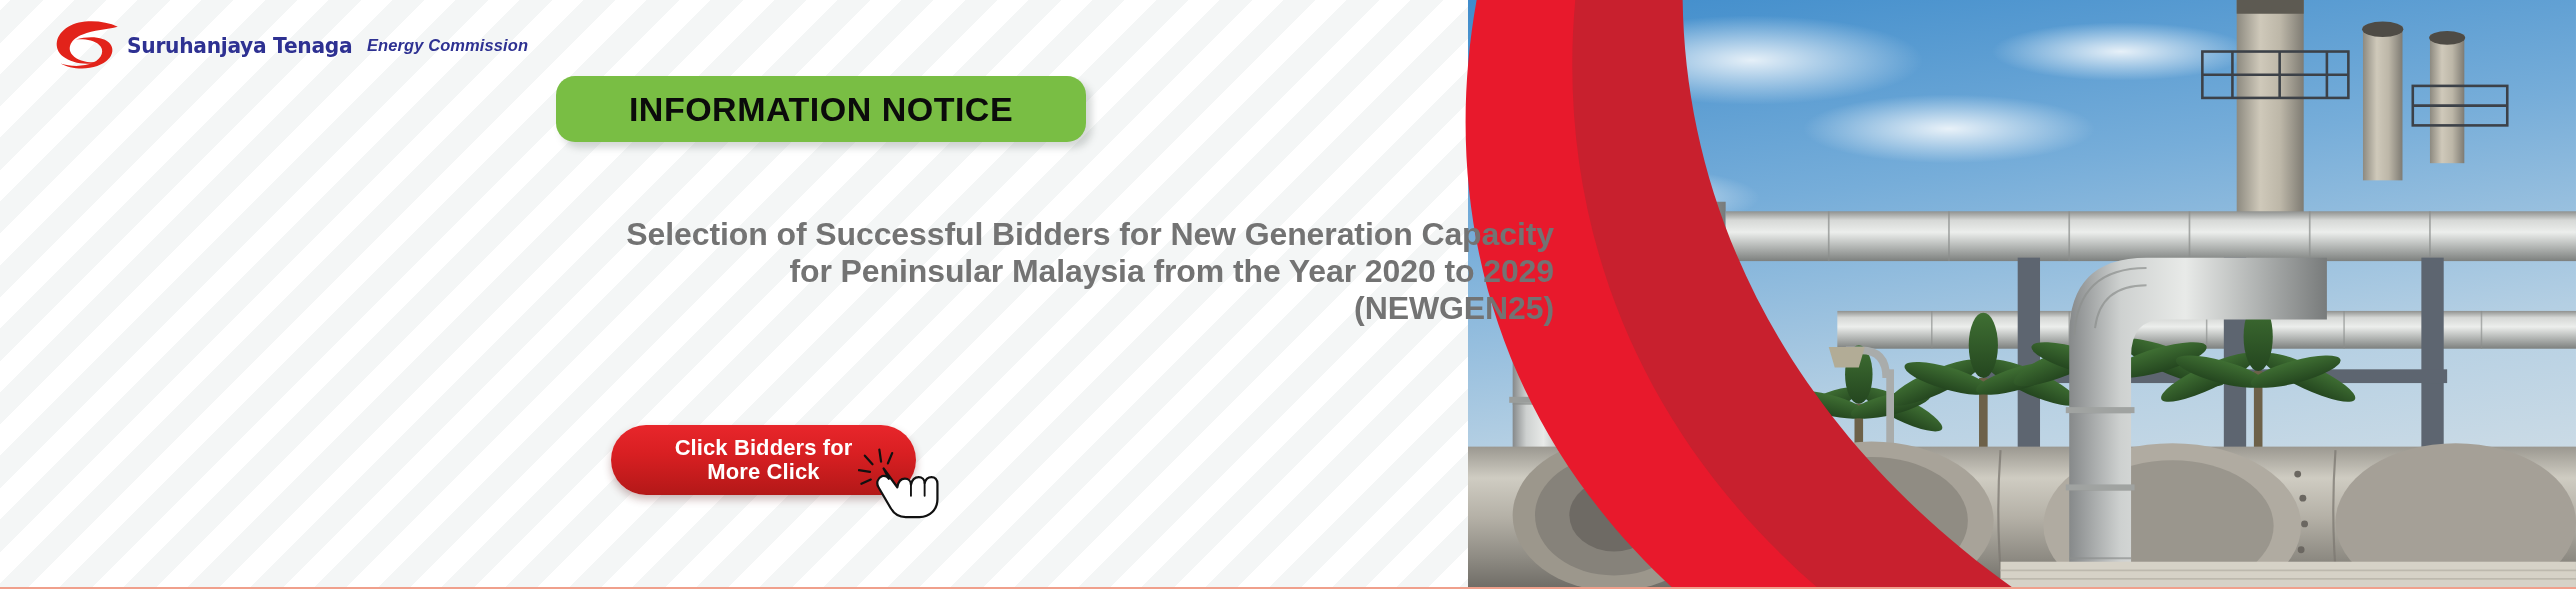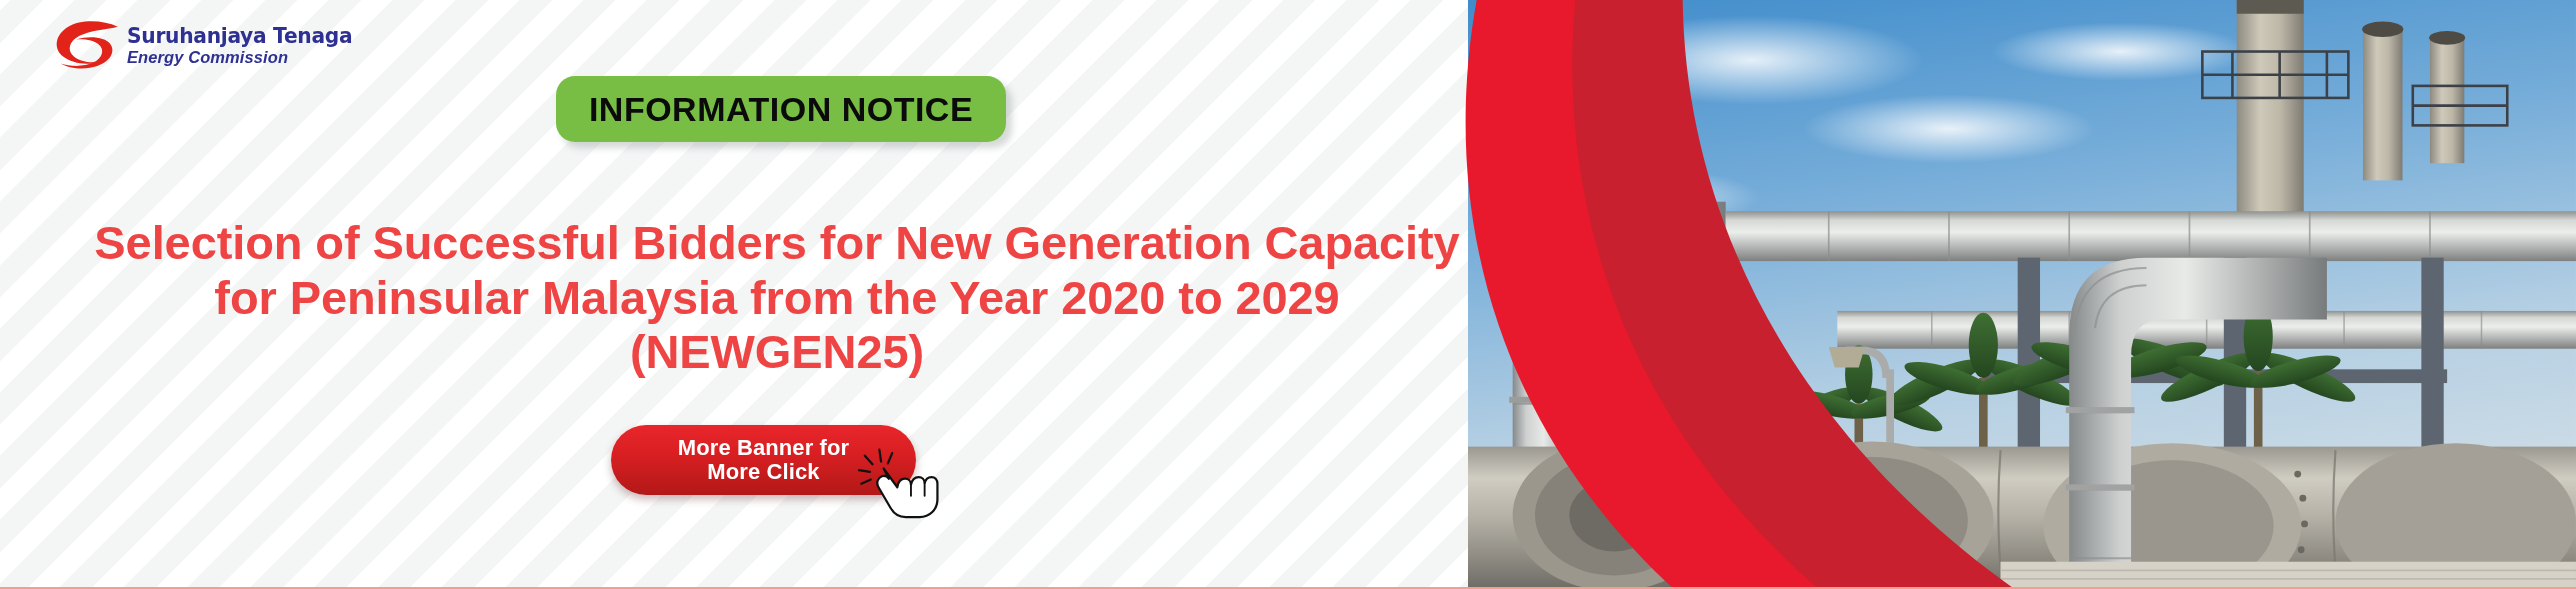--- a/index.html
+++ b/index.html
@@ -51,56 +51,56 @@
     pointer-events:none;
   }
 
   
   #logo {
     position:absolute; left:50px; top:12px;
     width:301px; height:67px;
     display:flex; align-items:center;
   }
   #logo-mark { width:74px; height:53px; flex:none; margin-right:3.4px; }
-  #logo-text { display:flex; flex-direction:column; justify-content:center; line-height:1; }
+  #logo-text { display:flex; flex-direction:row; justify-content:center; line-height:1; }
   #logo-line1 {
     font-size:21.5px; font-weight:bold; color:#2e3192;
     letter-spacing:-0.3px; font-family:"DejaVu Sans", sans-serif;
     transform:scaleX(0.94); transform-origin:left center; white-space:nowrap;
   }
   #logo-line2 {
     font-size:17px; font-style:italic; font-weight:bold; color:#2e3192;
     letter-spacing:0.1px; margin-top:2.6px;
     font-family:"Liberation Sans", sans-serif;
     transform:scaleX(0.97); transform-origin:left center; white-space:nowrap;
   }
 
   
   #notice-badge {
     position:absolute; left:556px; top:76px;
-    width:450px; height:66px;
+    width:530px; height:66px;
     background:#79be44;
     border-radius:19px;
     display:flex; align-items:center; justify-content:center;
     box-shadow:5.2px 6px 7.7px rgba(120,130,125,0.30);
   }
   #notice-badge-label {
     font-size:34px; font-weight:bold; color:#0b0b0b;
     letter-spacing:0.5px; white-space:nowrap;
     font-family:"Liberation Sans", sans-serif;
   }
 
   
   #headline {
     position:absolute; left:0px; top:216px;
     width:1554px;
-    text-align:center;
-    color:#ef4444;
+    text-align:right;
+    color:#737373;
     font-weight:bold;
-    font-size:47px;
+    font-size:32px;
     line-height:1.16;
     letter-spacing:-0.1px;
     font-family:"Liberation Sans", sans-serif;
   }
   #headline .hl-line { display:block; white-space:nowrap; }
 
   
   #cta-wrap {
     position:absolute; left:611px; top:425px;
     width:326px; height:93px;
@@ -390,21 +390,21 @@
   </div>
 
   <div id="headline">
     <span class="hl-line">Selection of Successful Bidders for New Generation Capacity</span>
     <span class="hl-line">for Peninsular Malaysia from the Year 2020 to 2029</span>
     <span class="hl-line">(NEWGEN25)</span>
   </div>
 
   <div id="cta-wrap">
     <div id="cta-button">
-      <span class="cta-line">More Banner for</span>
+      <span class="cta-line">Click Bidders for</span>
       <span class="cta-line">More Click</span>
     </div>
     <svg id="cursor-icon" viewBox="0 0 96 86">
 
       <g stroke="#111111" stroke-width="2.6" stroke-linecap="round">
         <line x1="25" y1="4" x2="27" y2="18"></line>
         <line x1="8" y1="11" x2="17" y2="21"></line>
         <line x1="1" y1="28" x2="14" y2="30"></line>
         <line x1="40" y1="8" x2="35" y2="20"></line>
         <line x1="4" y1="44" x2="15" y2="39"></line>

